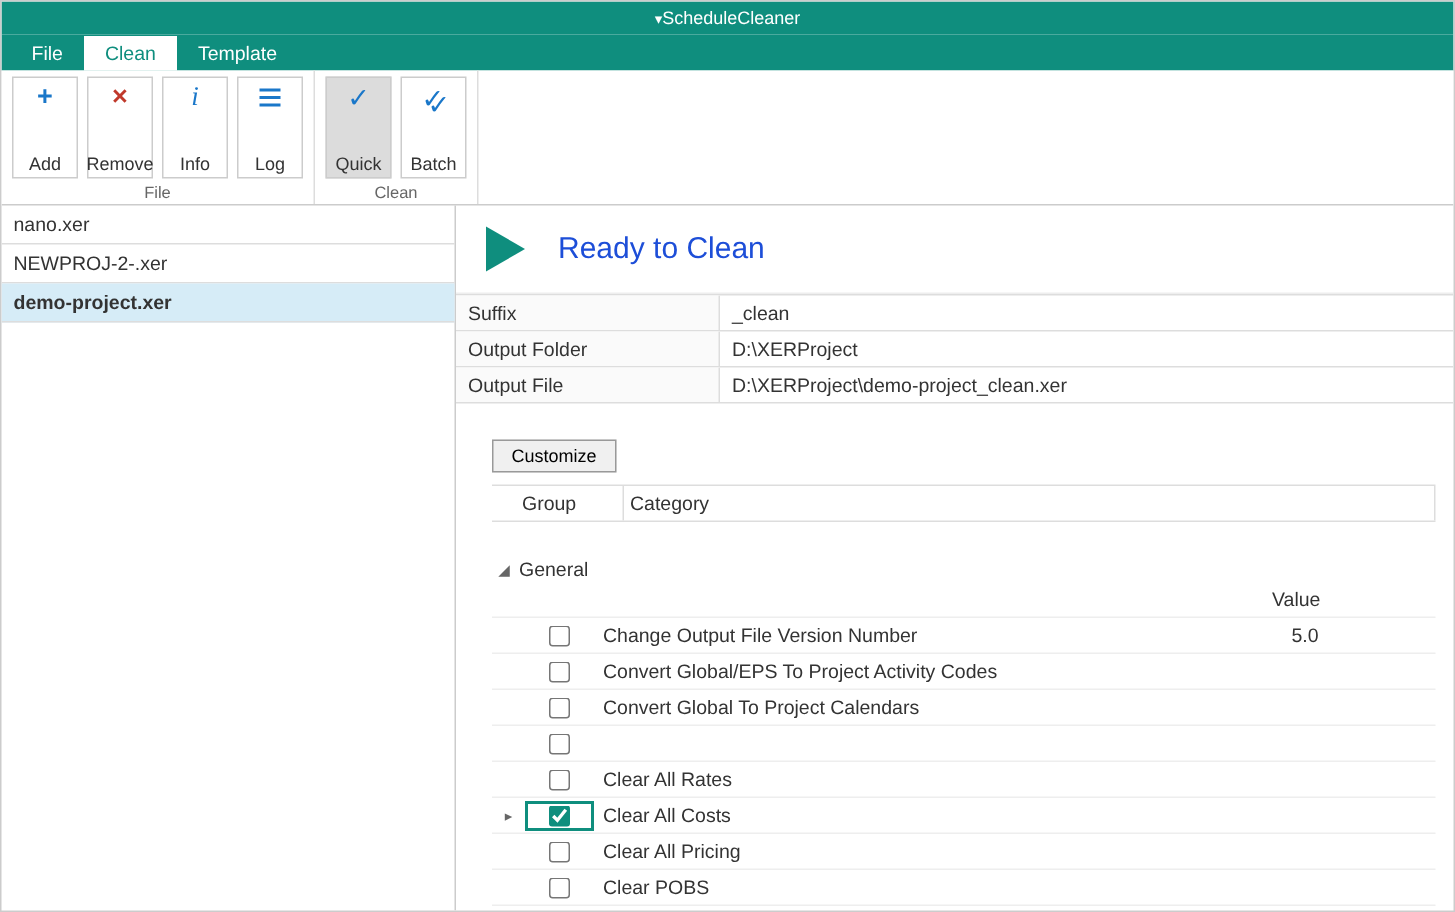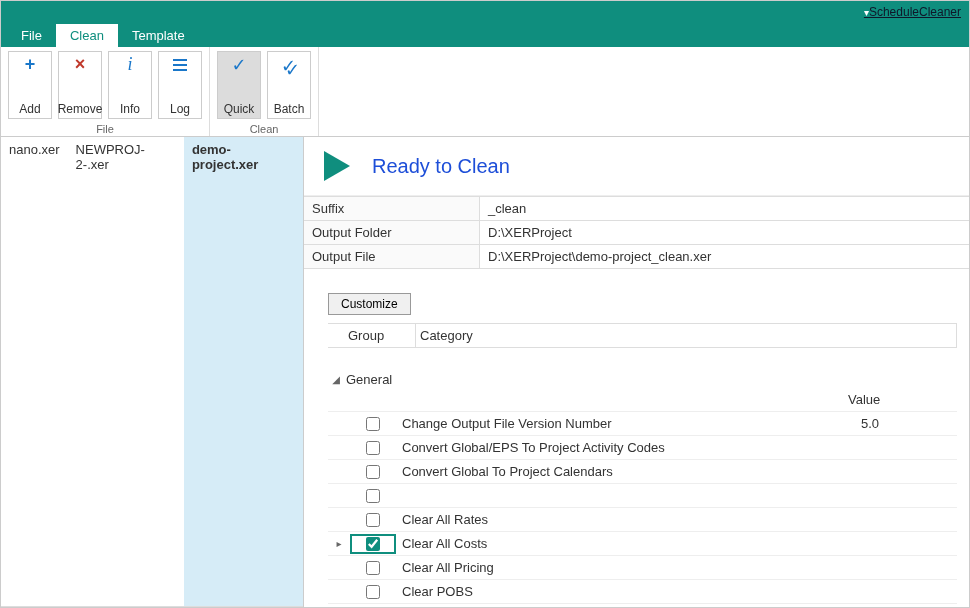--- a/index.html
+++ b/index.html
@@ -13,24 +13,23 @@
     background: #fff;
     border: 1px solid #ccc;
   }
 
   
   .titlebar {
     background: #0f8e7e;
     height: 22px;
     display: flex;
     align-items: center;
-    justify-content: flex-end;
+    justify-content: center;
     padding: 0 8px;
-    color: #0f172a;
-    text-decoration: underline;
+    color: #ffffff;
   }
   .titlebar .qat { display: flex; align-items: center; gap: 4px; }
   .titlebar .app-title { font-size: 12px; }
 
   
   .menutabs {
     background: #0f8e7e;
     height: 24px;
     display: flex;
     align-items: flex-end;
@@ -89,20 +88,21 @@
 
   
   .main {
     display: flex;
     height: calc(608px - 22px - 24px - 90px - 2px);
   }
   .left-pane {
     width: 303px;
     border-right: 1px solid #ccc;
     display: flex;
+    flex-direction: column;
   }
   .file-item {
     padding: 5px 8px;
     border-bottom: 1px solid #ddd;
     font-size: 13px;
     cursor: pointer;
   }
   .file-item.selected {
     background: #d6ecf7;
     font-weight: bold;

